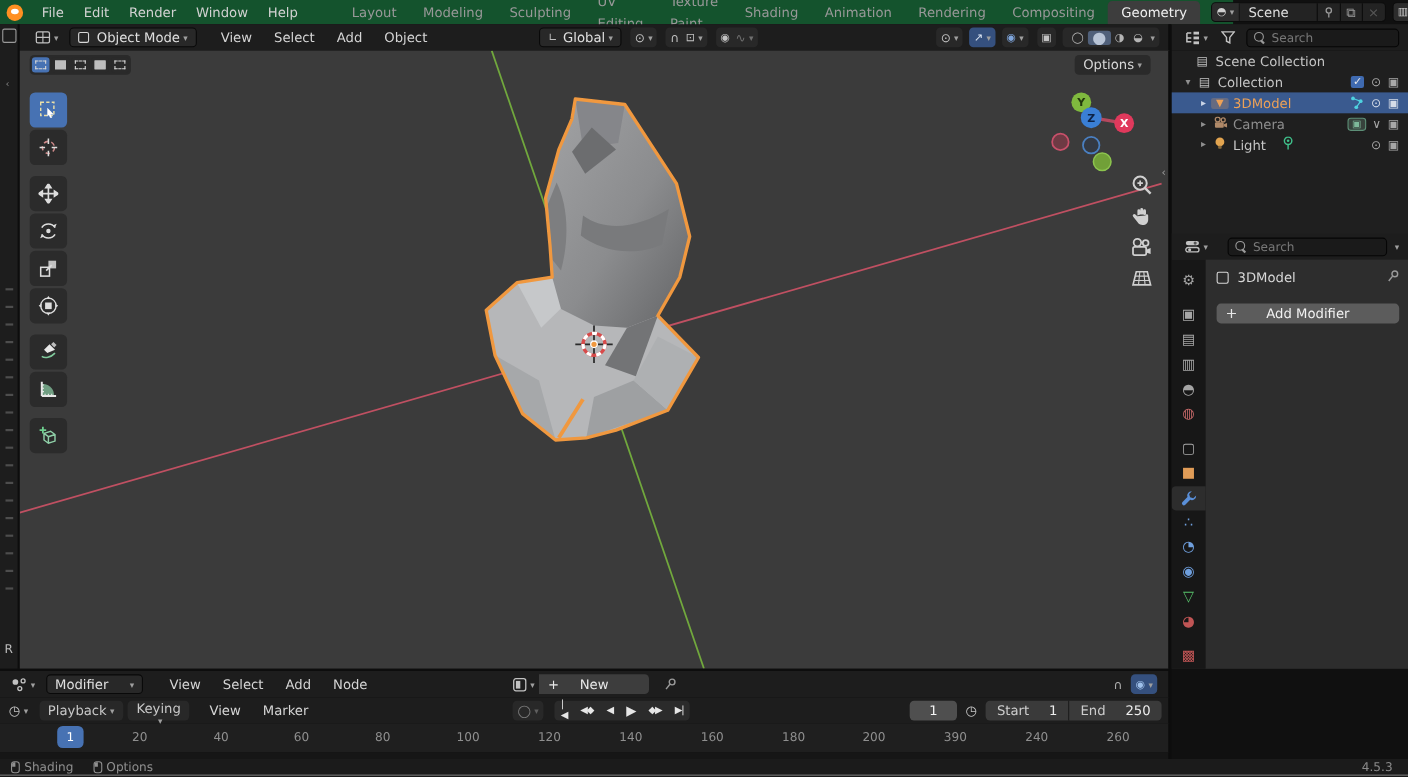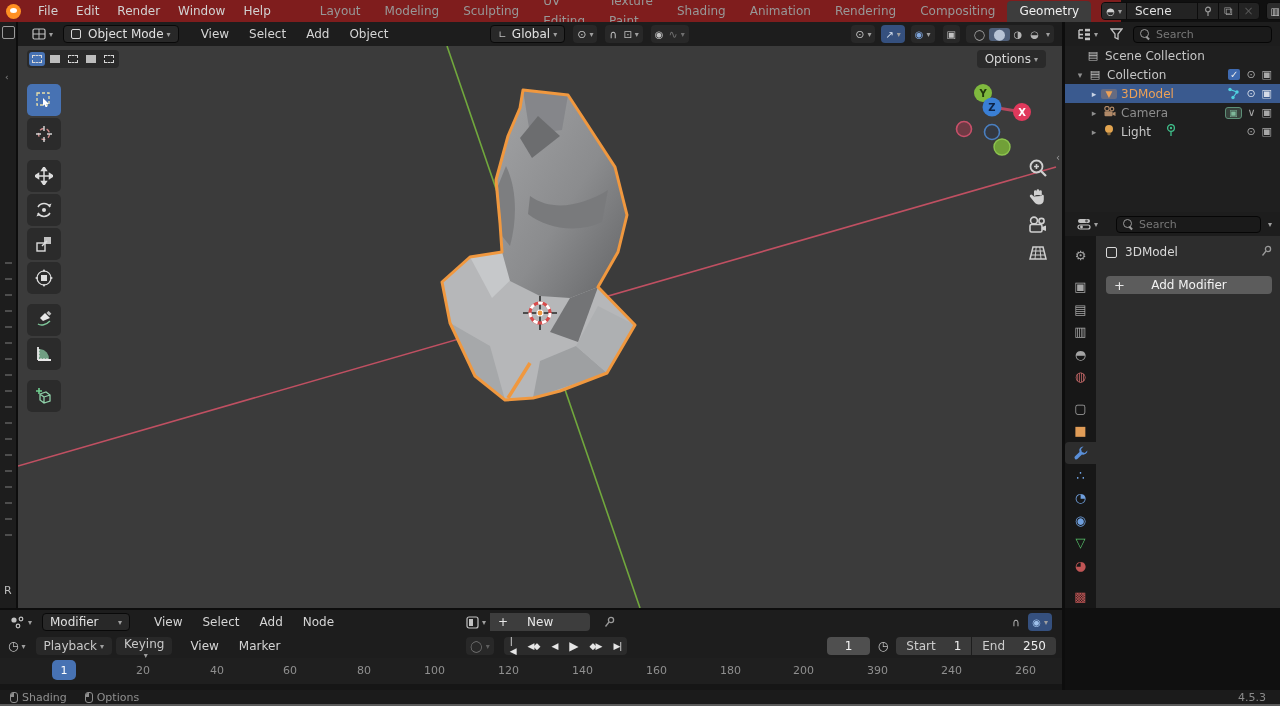--- a/index.html
+++ b/index.html
@@ -2,21 +2,21 @@
 <html><head>
 <meta charset="utf-8">
 <style>
   * { margin:0; padding:0; box-sizing:border-box; }
   html,body { background:#000; }
   body { font-family:"DejaVu Sans","Liberation Sans",sans-serif; }
   #app { position:relative; width:1280px; height:706px; background:#101010; overflow:hidden;
          color:#c9c9c9; font-size:12px; }
 
   
-  .topbar { position:absolute; left:0; top:0; width:1121px; height:22px; background:#7f1d1d;
+  .topbar { position:absolute; left:0; top:0; width:1121px; height:22px; background:#14532d;
             display:flex; align-items:center; }
   .blender-logo { width:15px; height:15px; border-radius:50%; background:#ff9022; margin:0 8px 0 6px;
                   position:relative; flex:none; }
   .blender-logo::after { content:""; position:absolute; left:4px; top:4px; width:7px; height:5px;
                   border-radius:50%; background:#fff; }
   .tb-menu { padding:0 9px; color:#d2d2d2; font-size:12px; line-height:22px; cursor:default; }
   .ws-tabs { display:flex; margin-left:28px; height:22px; align-items:center; }
   .ws-tab { padding:0 12px; color:#989898; font-size:12px; line-height:20px; }
   .ws-tab.active { background:#3d3d3d; color:#f0f0f0; border-radius:4px 4px 0 0; height:21px; margin-top:1px; }
   .id-widget { display:flex; align-items:center; height:18px; background:#232323; border:1px solid #0c0c0c;
@@ -111,21 +111,21 @@
   .tl-header { left:0; top:634px; width:1064px; height:24px; border-right:2px solid #0d0d0d; }
   .pb-group { display:flex; align-items:center; background:#2b2b2b; border-radius:4px; height:18px; }
   .pb-btn { padding:0 6px; color:#e6e6e6; font-size:9px; letter-spacing:-1px; }
   .pb-btn.play { font-size:12px; }
   .frame-field { width:68px; height:18px; background:#4f4f4f; border-radius:4px; color:#f5f5f5;
                  display:flex; align-items:center; justify-content:center; }
   .range-field { height:18px; background:#3a3a3a; display:flex; align-items:center; color:#cdcdcd;
                  padding:0 10px; gap:18px; }
   .ruler { position:absolute; left:0; top:658px; width:1064px; height:26px; background:#1f1f1f;
            border-right:2px solid #0d0d0d; }
-  .tick { position:absolute; top:6px; color:#8f8f8f; font-size:11px; width:30px; text-align:right; }
+  .tick { position:absolute; top:6px; color:#8f8f8f; font-size:11px; width:30px; text-align:left; }
   .playhead { position:absolute; left:52px; top:2px; width:24px; height:20px; background:#4772b3;
               border-radius:5px; color:#fff; display:flex; align-items:center; justify-content:center;
               font-size:11px; }
   .tl-bottom { position:absolute; left:0; top:684px; width:1064px; height:6px; background:#161616;
                border-right:2px solid #0d0d0d; }
 
   
   .statusbar { position:absolute; left:0; top:690px; width:1280px; height:16px; background:#1b1b1b;
                display:flex; align-items:center; color:#8f8f8f; font-size:11px;
                border-bottom:2px solid #5a5a5a; }

